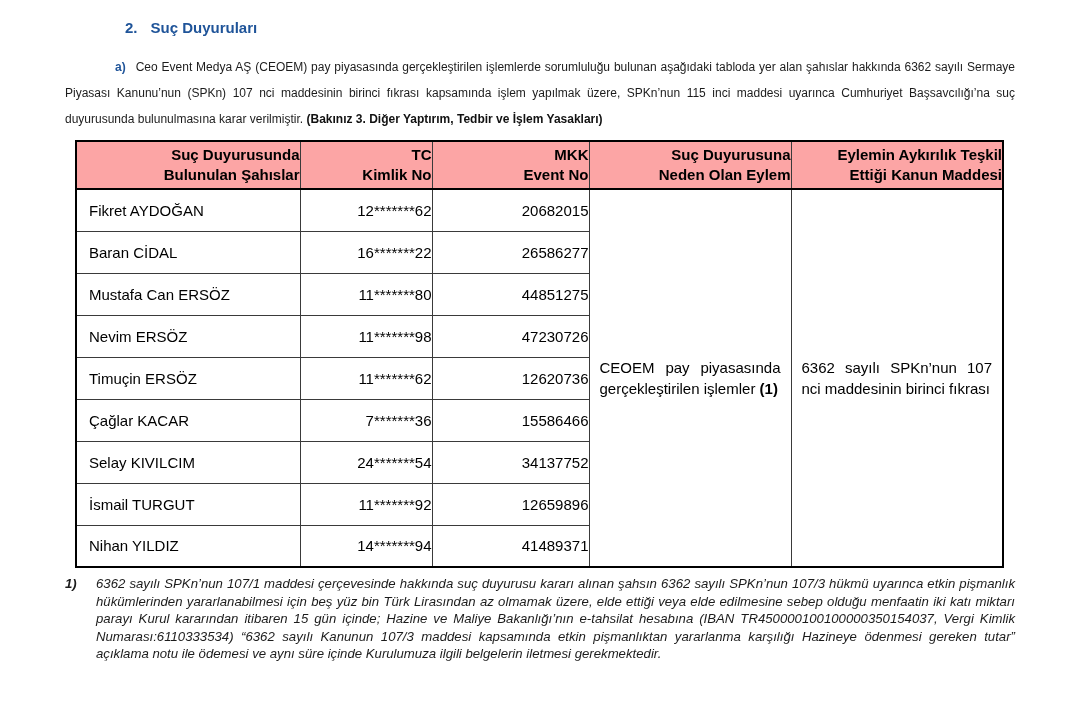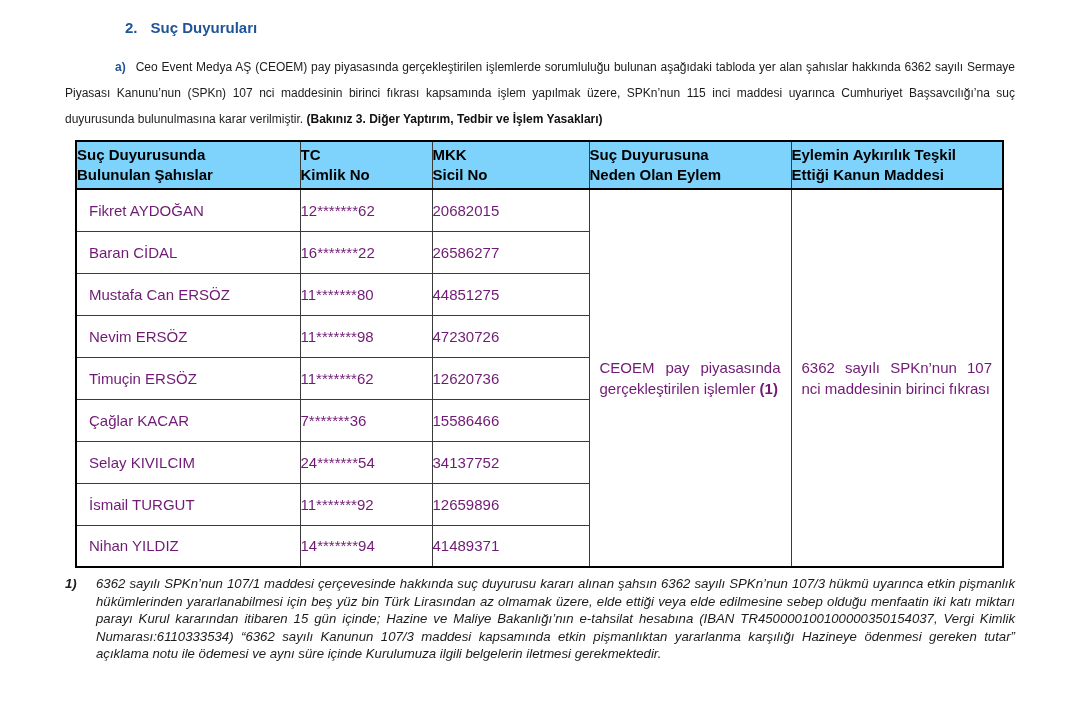--- a/index.html
+++ b/index.html
@@ -45,37 +45,37 @@
   table.sanctions {
     margin: 8px 0 0 10px;
     width: 927px;
     border-collapse: collapse;
     table-layout: fixed;
     border: 2px solid #000;
   }
   table.sanctions th, table.sanctions td {
     border: 1px solid #3a3a3a;
     font-size: 15px;
-    color: #701a75;
+    color: #000000;
     overflow: hidden;
   }
   table.sanctions th {
-    background: #7dd3fc;
+    background: #fca5a5;
     font-weight: bold;
     color: #000;
-    text-align: left;
+    text-align: right;
     height: 48px;
     line-height: 20px;
     border-bottom: 2px solid #000;
     vertical-align: middle;
     margin-top: 24px;
   }
   table.sanctions td { height: 42px; vertical-align: middle; }
   td.name-cell { text-align: left; padding-left: 12px; }
-  td.center-cell { text-align: left; }
+  td.center-cell { text-align: right; }
   td.merged-cell {
     text-align: justify;
     vertical-align: middle;
     padding: 16px 10px;
     line-height: 21px;
   }
   td.merged-cell .ref-bold { font-weight: bold; }
   
   .footnote {
     margin: 7px 0 0 0;
@@ -119,21 +119,21 @@
         <th>
           <div>Suç Duyurusunda</div>
           <div>Bulunulan Şahıslar</div>
         </th>
         <th>
           <div>TC</div>
           <div>Kimlik No</div>
         </th>
         <th>
           <div>MKK</div>
-          <div>Sicil No</div>
+          <div>Event No</div>
         </th>
         <th>
           <div>Suç Duyurusuna</div>
           <div>Neden Olan Eylem</div>
         </th>
         <th>
           <div>Eylemin Aykırılık Teşkil</div>
           <div>Ettiği Kanun Maddesi</div>
         </th>
       </tr>

